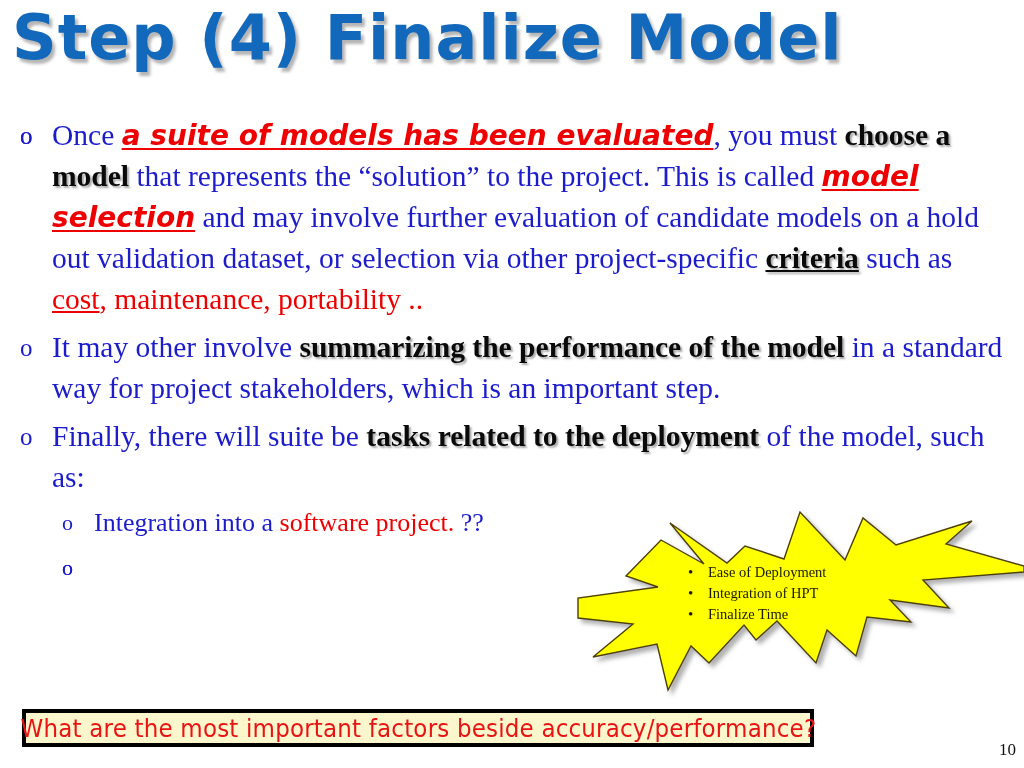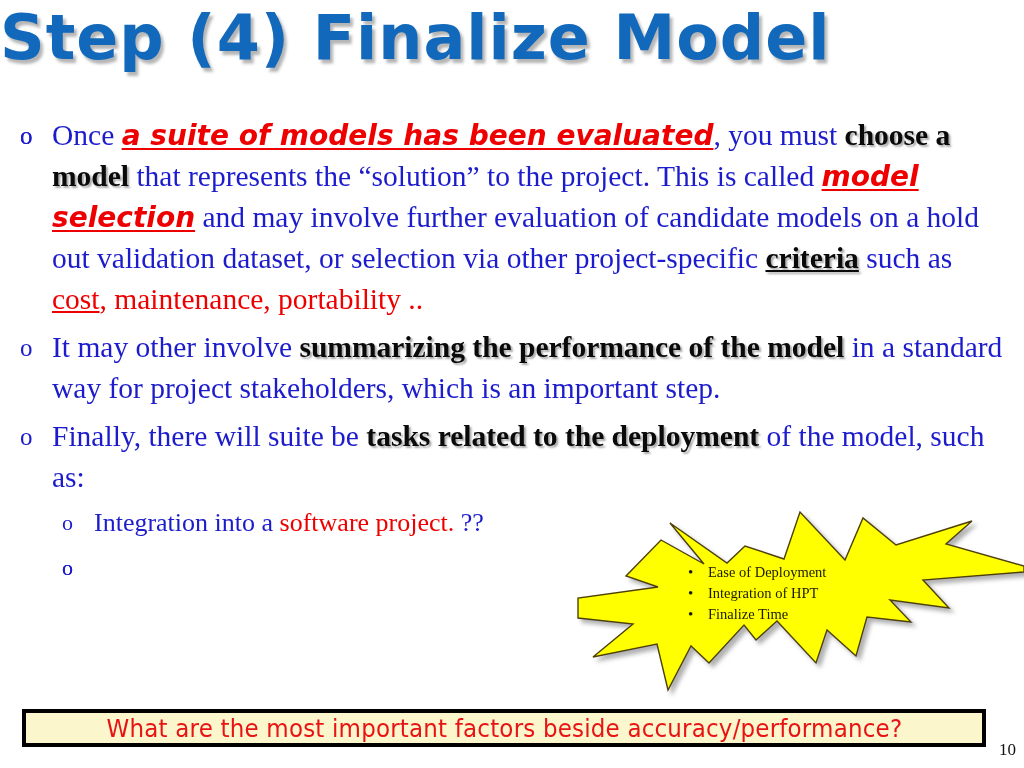--- a/index.html
+++ b/index.html
@@ -21,21 +21,21 @@
     position: relative;
     width: 1024px;
     height: 768px;
     background: #ffffff;
   }
 
   
   .slide-title {
     position: absolute;
     top: 2px;
-    left: 0;
+    left: 12px;
     width: 820px;
     text-align: left;
     font-family: "DejaVu Sans", "Liberation Sans", sans-serif;
     font-weight: bold;
     font-size: 62px;
     letter-spacing: 1px;
     color: #1269bb;
     text-shadow: 3px 4px 3px rgba(120,120,120,0.55);
     white-space: nowrap;
     line-height: 1.15;
@@ -170,21 +170,21 @@
     top: 0;
     font-size: 15px;
     line-height: 21px;
   }
 
   
   .banner {
     position: absolute;
     left: 22px;
     top: 709px;
-    width: 964px;
+    width: 792px;
     height: 38px;
     background: #fcf6cd;
     border: 4px solid #000000;
     box-sizing: border-box;
     display: flex;
     align-items: center;
     justify-content: center;
   }
   .banner-text {
     font-family: "DejaVu Sans", "Liberation Sans", sans-serif;

